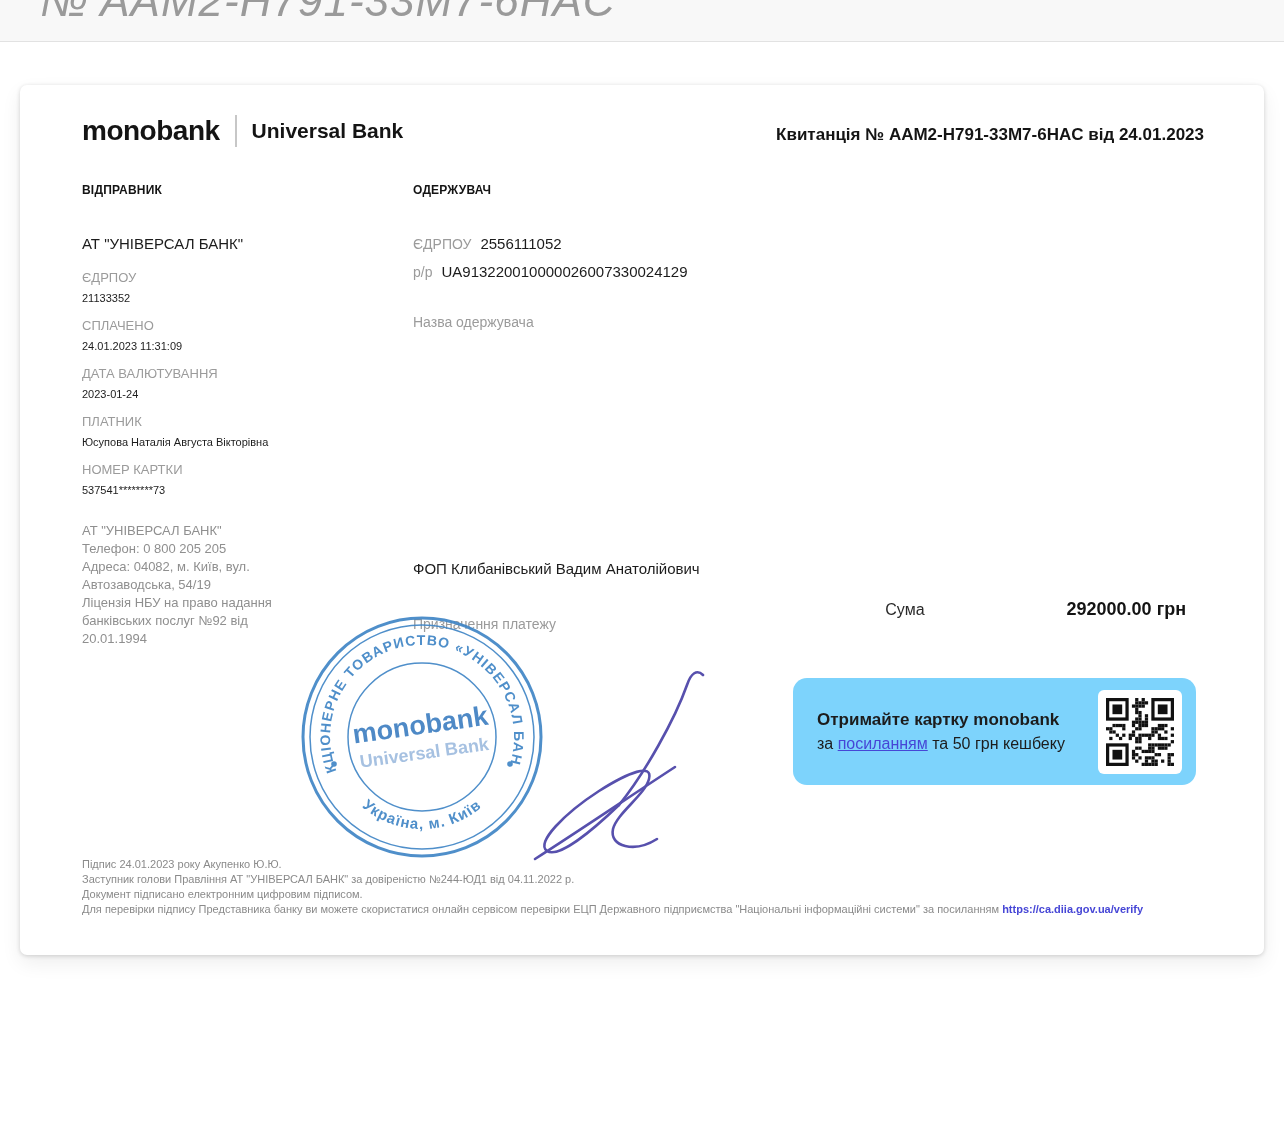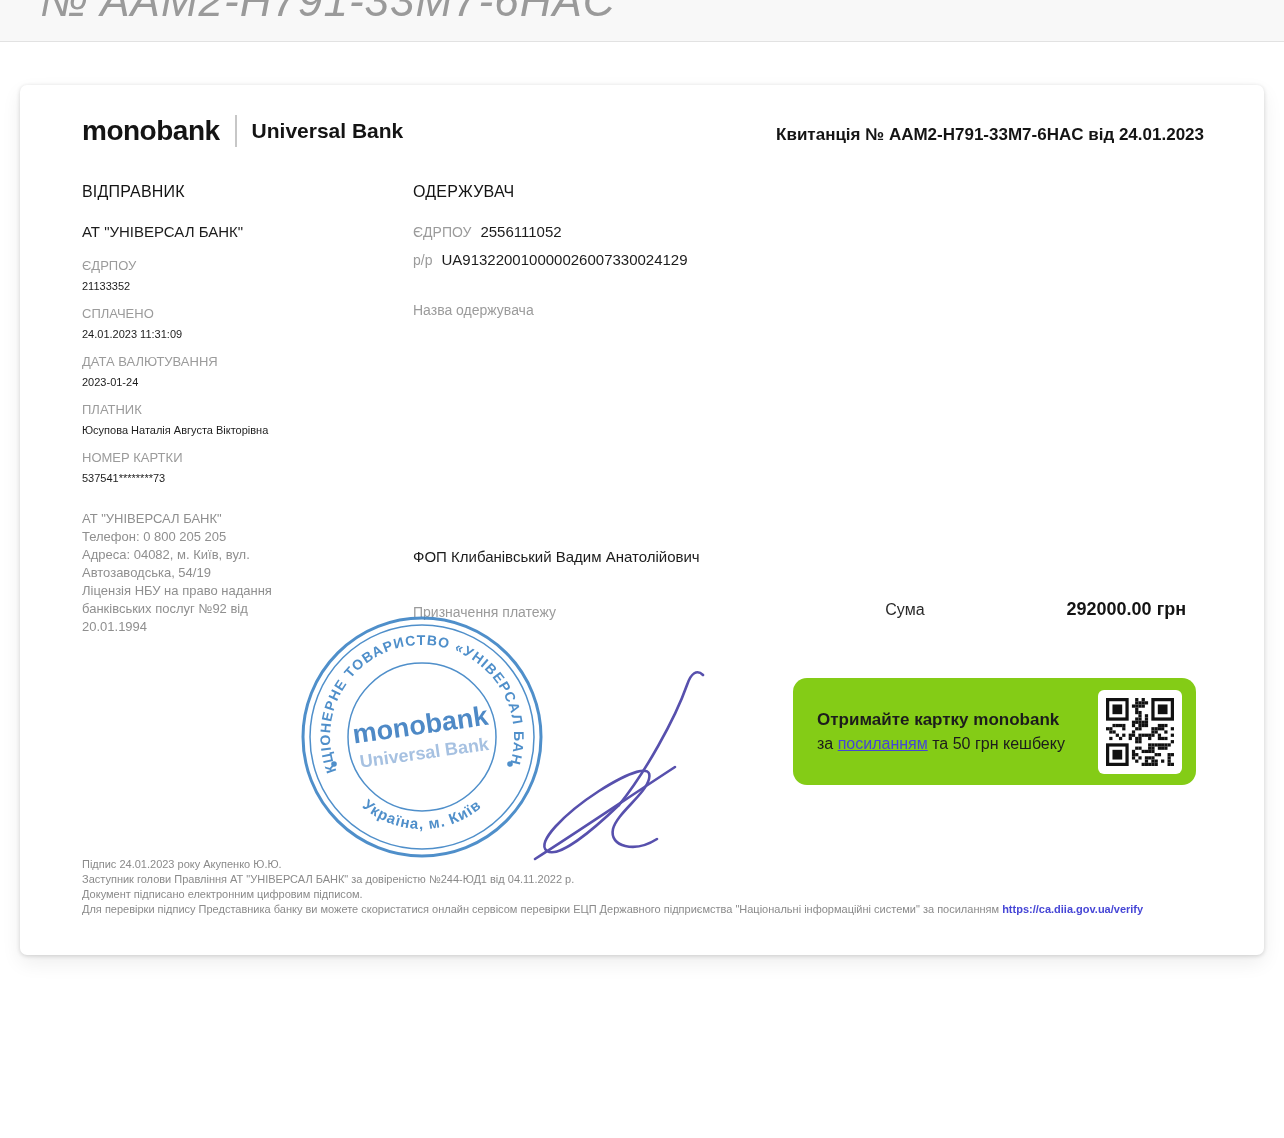--- a/index.html
+++ b/index.html
@@ -13,41 +13,41 @@
     background:#ffffff; border-radius:7px;
     box-shadow:0 1px 4px rgba(0,0,0,.16), 0 8px 20px rgba(0,0,0,.07); }
   
   .logo-row { position:absolute; left:62px; top:30px; display:flex; align-items:center; }
   .logo-brand { font-size:28px; font-weight:700; letter-spacing:-0.5px; color:#141414; }
   .logo-divider { width:2px; height:32px; background:#c7c7c7; margin:0 15px; }
   .logo-partner { font-size:21px; font-weight:700; color:#141414; }
   .receipt-title { position:absolute; right:60px; top:40px; font-size:17px; font-weight:700; color:#141414; }
   
   .sender-col { position:absolute; left:62px; top:98px; width:320px; }
-  .col-heading { font-size:16px; font-weight:400; letter-spacing:0.2px; color:#141414; margin-bottom:22px; }
+  .col-heading { font-size:12px; font-weight:700; letter-spacing:0.2px; color:#141414; margin-bottom:38px; }
   .sender-name { font-size:15px; color:#1c1c1c; margin-bottom:18px; }
   .field { margin-bottom:14px; }
   .field-label { font-size:13px; color:#9b9b9b; margin-bottom:7px; }
   .field-value { font-size:11px; color:#1c1c1c; }
   .bank-info { margin-top:26px; font-size:13px; line-height:18px; color:#8f8f8f; }
   
   .receiver-col { position:absolute; left:393px; top:98px; right:60px; }
   .inline-row { display:flex; align-items:baseline; margin-bottom:11px; }
   .inline-label { font-size:14px; color:#9b9b9b; margin-right:9px; }
   .inline-value { font-size:15px; color:#1c1c1c; }
   .kv-row { display:flex; margin-top:34px;flex-direction:column; }
   .kv-label { width:242px; flex:0 0 242px; font-size:14px; color:#9b9b9b; }
   .kv-value { font-size:15px; color:#1c1c1c; line-height:26px; max-width:540px; }
   
   .amount-row { position:absolute; top:514px; right:78px; display:flex; align-items:baseline; }
   .amount-label { font-size:16px; color:#2a2a2a; margin-right:142px; }
   .amount-value { font-size:18px; font-weight:700; color:#141414; }
   
   .promo-box { position:absolute; left:773px; top:593px; width:403px; height:107px;
-    background:#84cc16; border-radius:14px; display:flex; align-items:center; padding:0 14px 0 24px;gap:23px; }
+    background:#7dd3fc; border-radius:14px; display:flex; align-items:center; padding:0 14px 0 24px;gap:23px; }
   .promo-text { flex:1; }
   .promo-line1 { font-size:17px; font-weight:700; color:#1c1c1c; margin-bottom:5px; }
   .promo-line2 { font-size:16px; color:#1c1c1c; }
   .promo-link { color:#4646d6; text-decoration:underline; cursor:pointer; }
   .qr-card { width:84px; height:84px; background:#ffffff; border-radius:6px;
     display:flex; align-items:center; justify-content:center; }
   
   .stamp { position:absolute; left:277px; top:527px; width:250px; height:250px; opacity:.92; }
   .signature { position:absolute; left:505px; top:578px; width:195px; height:205px; }
   

